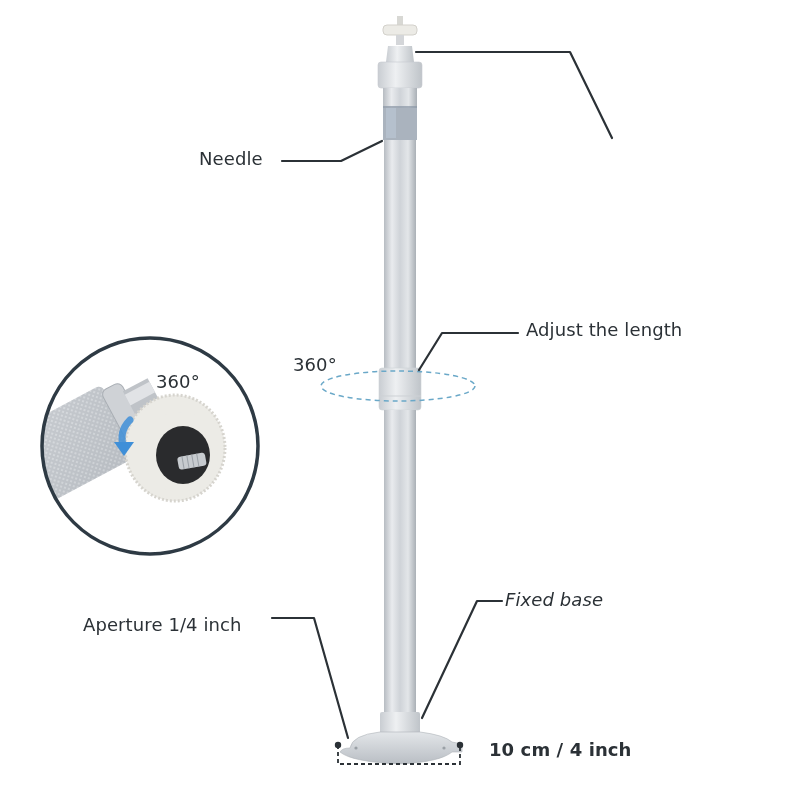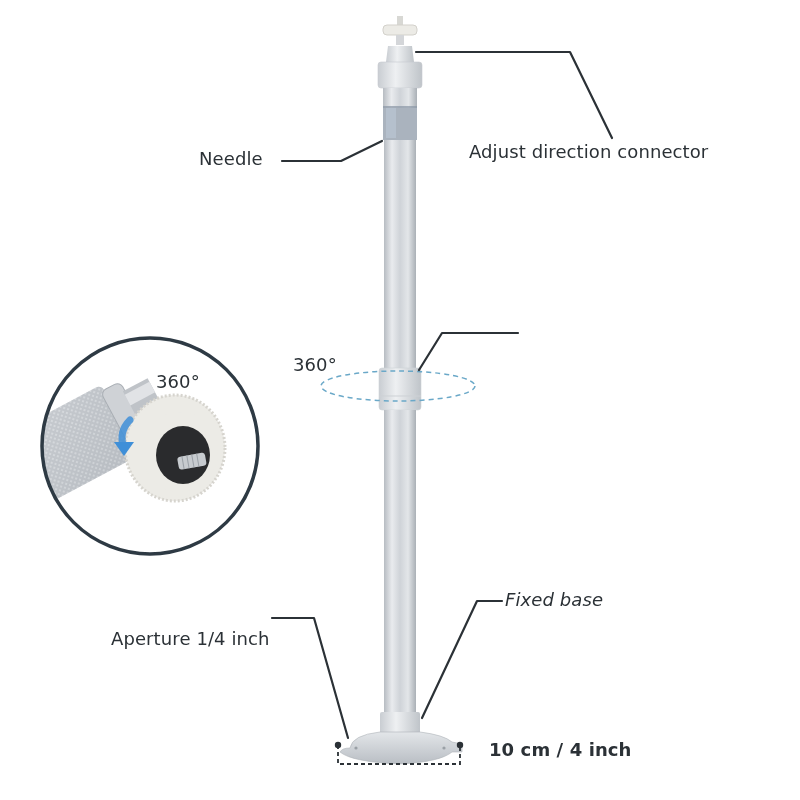--- a/index.html
+++ b/index.html
@@ -135,19 +135,19 @@
           <path d="M130 420 Q118 432 124 448" fill="none" stroke="#3f8fd8" stroke-width="7" stroke-linecap="round" opacity="0.85"></path>
           <polygon points="114,442 134,442 124,456" fill="#3f8fd8"></polygon>
         </g>
       </g>
       <circle cx="150" cy="446" r="108" fill="none" stroke="#2e3a44" stroke-width="3.5"></circle>
     </g>
   </svg>
 
   
   <div class="label" style="left:199px; top:148px;">Needle</div>
-  <div class="label" style="left:469px; top:141px;">Adjust direction connector</div>
+  <div class="label" style="left:526px; top:319px;">Adjust the length</div>
   <div class="label deg" style="left:293px; top:354px;">360°</div>
   <div class="label deg" style="left:156px; top:371px;">360°</div>
-  <div class="label" style="left:83px; top:628px;margin-left:28px;">Aperture 1/4 inch</div>
+  <div class="label" style="left:83px; top:614px;">Aperture 1/4 inch</div>
   <div class="label" style="left:505px; top:589px;font-style:italic;">Fixed base</div>
   <div class="label" style="left:489px; top:739px;font-weight:bold;">10 cm / 4 inch</div>
 </div>
 
 </body></html>

